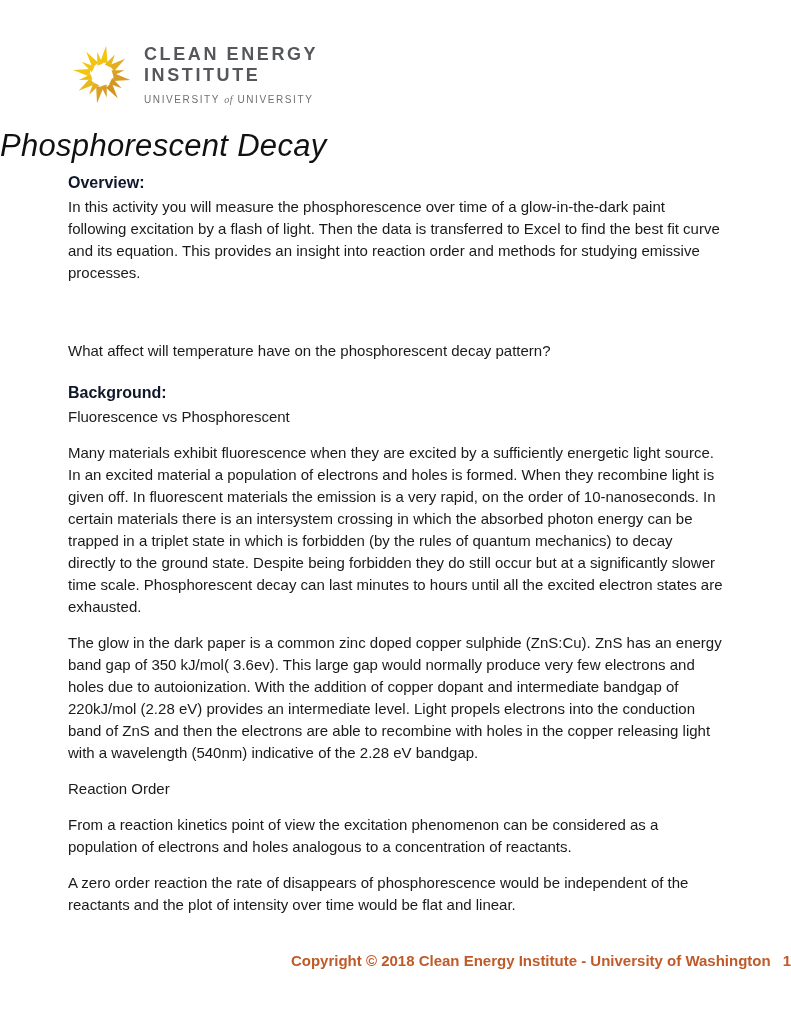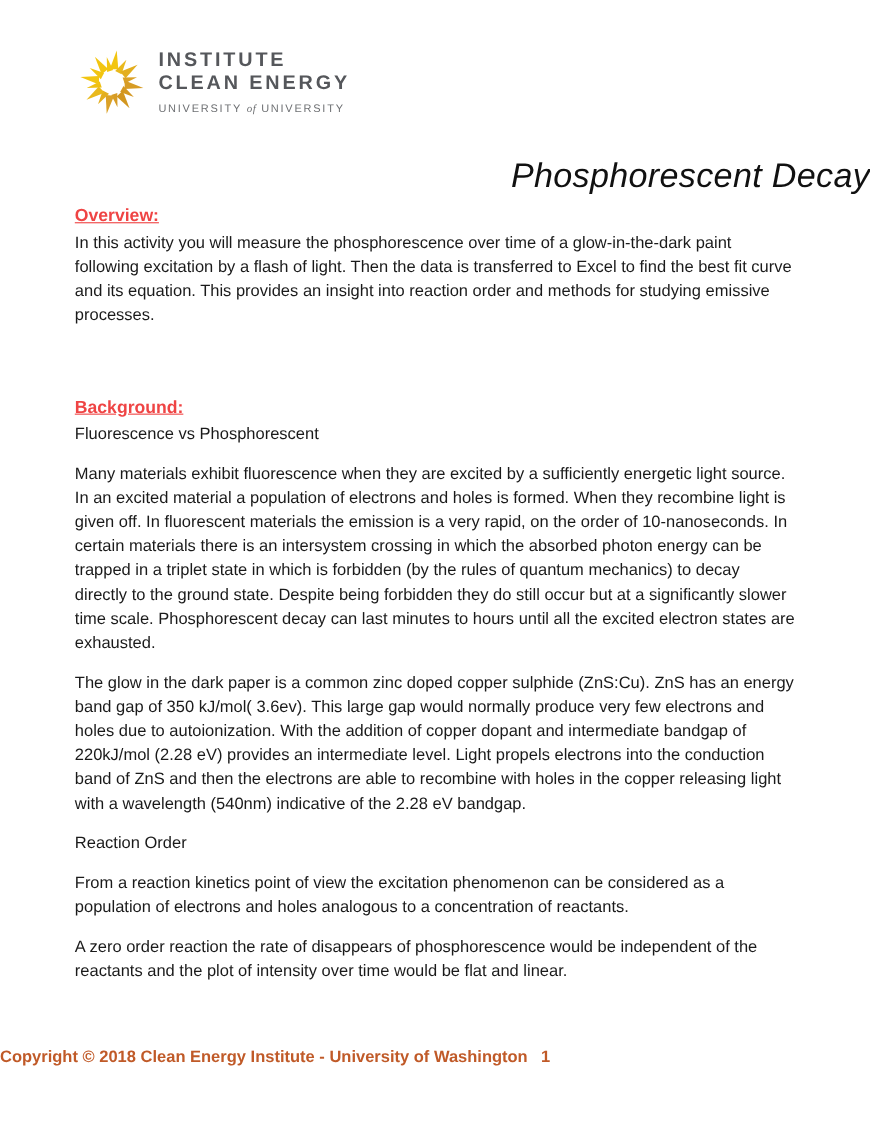--- a/index.html
+++ b/index.html
@@ -28,48 +28,48 @@
     margin-top:8px;font-size:10px;letter-spacing:1.6px;
     color:#6e7073;font-weight:500;
   }
   .logo-sub .of{
     font-family:Liberation Serif, serif;
     font-style:italic;text-transform:lowercase;letter-spacing:0.5px;
   }
 
   
   .doc-title{
-    margin-top:32px;
-    text-align:right;
+    margin-top:18px;
+    text-align:left;
     font-size:31px;
     font-style:italic;
     font-weight:500;
     color:#111;
     letter-spacing:0.3px;
   }
 
   
   .content{
     margin:8px 68px 0 68px;
     font-size:15px;
     line-height:22px;
   }
   .content h2{
-    font-size:16px;font-weight:700;color:#ef4444;
-    margin:0 0 2px 0;line-height:22px;text-decoration:underline;
+    font-size:16px;font-weight:700;color:#0f172a;
+    margin:0 0 2px 0;line-height:22px;
   }
   .content p{margin:0 0 14px 0;}
   .content .subhead{margin:0 0 14px 0;}
   .spacer-lg{height:42px;}
   .sect-gap{height:6px;}
 
   
   .footer{
     position:absolute;left:0;top:952px;width:791px;
-    text-align:left;
+    text-align:right;
     font-size:15px;font-weight:700;
     color:#c05a28;
   }
   .footer .pagenum{margin-left:12px;}
 </style>
 </head>
 <body>
 
 <div class="page">
 
@@ -122,39 +122,40 @@
           <g transform="rotate(326 50 50)">
               <polygon points="50,6 44,32 56,31" fill="#F2C511"></polygon>
             </g>
           <g transform="rotate(348 50 50)">
               <polygon points="50,13 46,34 55,33" fill="#F2C511"></polygon>
             </g>
         </g>
       </svg>
     </div>
     <div class="logo-text">
+      <div class="logo-line">CLEAN ENERGY</div>
       <div class="logo-line">INSTITUTE</div>
-      <div class="logo-line">CLEAN ENERGY</div>
       <div class="logo-sub">
         <span>UNIVERSITY</span>
         <span class="of">of</span>
         <span>UNIVERSITY</span>
       </div>
     </div>
   </div>
 
   <div class="doc-title">Phosphorescent Decay</div>
 
   <div class="content">
 
     <h2>Overview:</h2>
     <p>In this activity you will measure the phosphorescence over time of a glow-in-the-dark paint following excitation by a flash of light. Then the data is transferred to Excel to find the best fit curve and its equation. This provides an insight into reaction order and methods for studying emissive processes.</p>
 
     <div class="spacer-lg"></div>
 
+    <p>What affect will temperature have on the phosphorescent decay pattern?</p>
 
     <div class="sect-gap"></div>
 
     <h2>Background:</h2>
     <p class="subhead">Fluorescence vs Phosphorescent</p>
     <p>Many materials exhibit fluorescence when they are excited by a sufficiently energetic light source. In an excited material a population of electrons and holes is formed. When they recombine light is given off. In fluorescent materials the emission is a very rapid, on the order of 10-nanoseconds.  In certain materials there is an intersystem crossing in which the absorbed photon energy can be trapped in a triplet state in which is forbidden (by the rules of quantum mechanics) to decay directly to the ground state. Despite being forbidden they do still occur but at a significantly slower time scale. Phosphorescent decay can last minutes to hours until all the excited electron states are exhausted.</p>
 
     <p>The glow in the dark paper is a common zinc doped copper sulphide (ZnS:Cu). ZnS has an energy band gap of 350 kJ/mol( 3.6ev). This large gap would normally produce very few electrons and holes due to autoionization. With the addition of copper dopant and intermediate bandgap of 220kJ/mol (2.28 eV) provides an intermediate level. Light propels electrons into the conduction band of ZnS and then the electrons are able to recombine with holes in the copper releasing light with a wavelength (540nm) indicative of the 2.28 eV bandgap.</p>
 
     <p class="subhead">Reaction Order</p>

